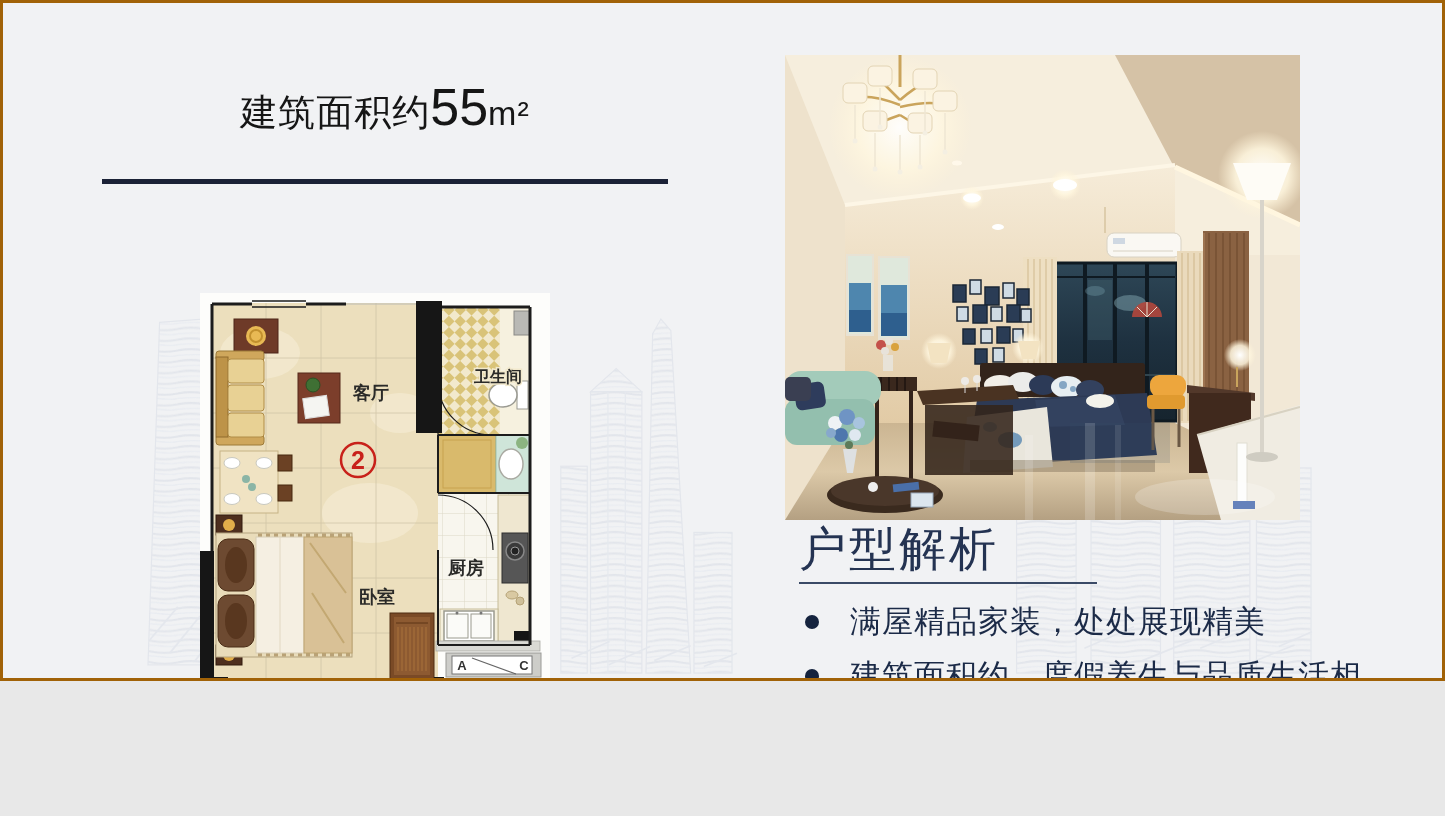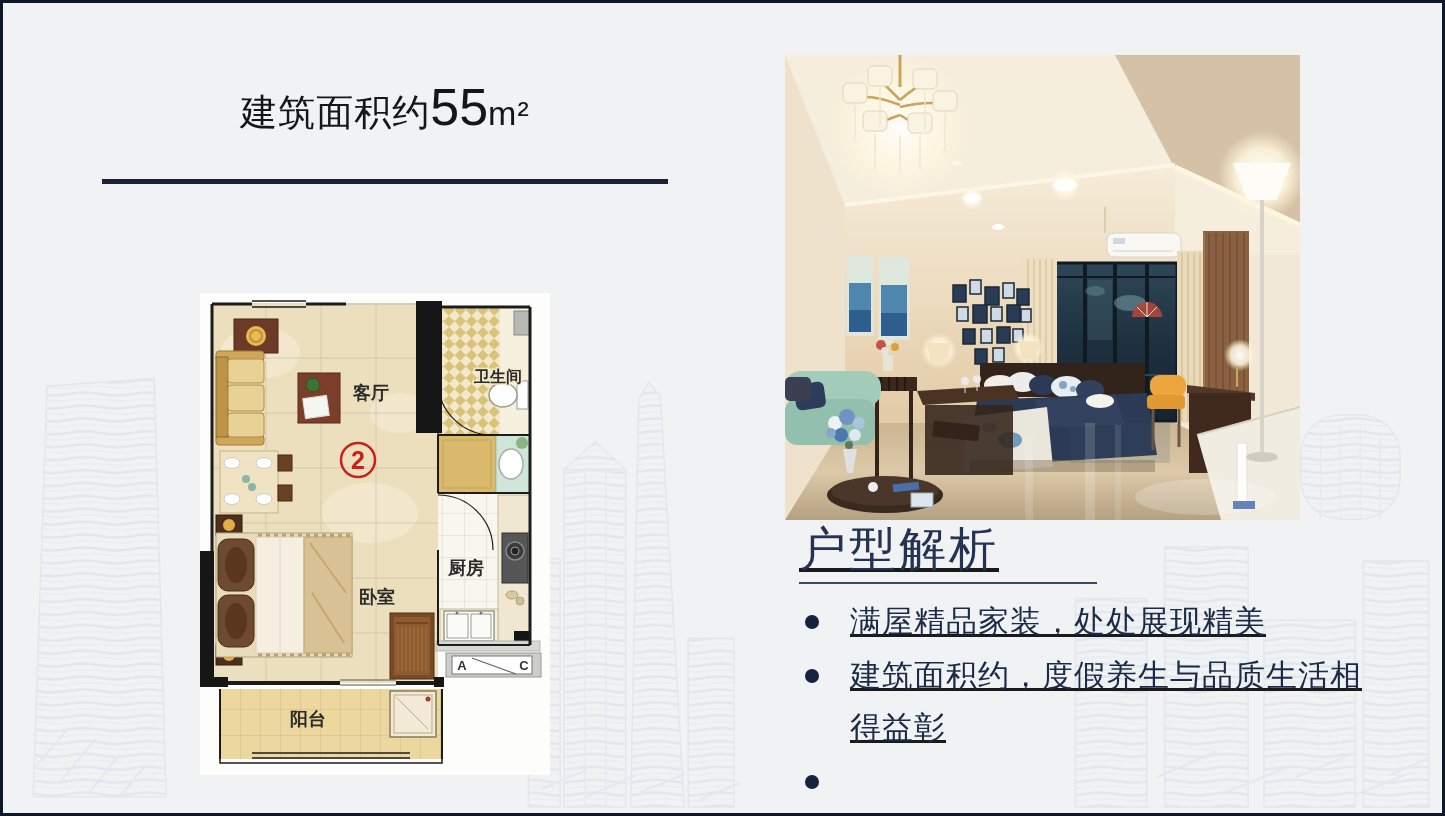--- a/index.html
+++ b/index.html
@@ -1,35 +1,35 @@
 <!DOCTYPE html>
 <html><head>
 <meta charset="utf-8">
 <style>
   html,body{margin:0;padding:0;background:#e8e8e8;}
   .slide{
-    position:relative;width:1445px;height:816px;box-sizing:border-box;
-    background:#f1f2f4;border:3px solid #0f172a;overflow:hidden;
+    position:relative;width:1445px;height:681px;box-sizing:border-box;
+    background:#f1f2f4;border:3px solid #a16207;overflow:hidden;
     font-family:"Liberation Sans","DejaVu Sans",sans-serif;color:#1a1a1a;
   }
   .bg-sketch{position:absolute;left:0;top:0;width:100%;height:100%;}
   
   .topblock{position:absolute;left:99px;top:78px;width:566px;text-align:center;}
   .area-line{font-size:37px;line-height:52px;color:#161616;letter-spacing:1px;}
   .area-line .val{font-size:52px;letter-spacing:0;}
   .area-line .unit{font-size:34px;}
   .layout-line{margin-top:32px;font-size:42px;line-height:44px;color:#161616;letter-spacing:2px;}
   .divider{margin-top:40px;height:5px;background:#1b2236;}
   
   .floorplan{position:absolute;left:197px;top:290px;width:350px;height:482px;}
   
   .photo{position:absolute;left:782px;top:52px;width:515px;height:465px;}
   
   .analysis{position:absolute;left:796px;top:520px;width:600px;
-    font-family:"Liberation Serif","DejaVu Serif",serif;text-decoration:underline;}
+    font-family:"Liberation Serif","DejaVu Serif",serif;}
   .analysis h2{margin:0;font-size:47px;line-height:52px;font-weight:400;
     color:#243352;letter-spacing:3px;}
   .heading-rule{margin-top:7px;width:298px;height:2px;background:#3a4a66;}
   .analysis ul{list-style:none;margin:12px 0 0 0;padding:0;}
   .analysis li{display:flex;align-items:flex-start;margin:0 0 2px 0;}
   .bullet-dot{flex:none;width:14px;height:14px;border-radius:50%;
     background:#15233e;margin:19px 31px 0 6px;}
   .bullet-text{font-size:31px;line-height:52px;color:#1b2a47;
     letter-spacing:1px;max-width:540px;}
   text{font-family:"Liberation Sans","DejaVu Sans",sans-serif;}

